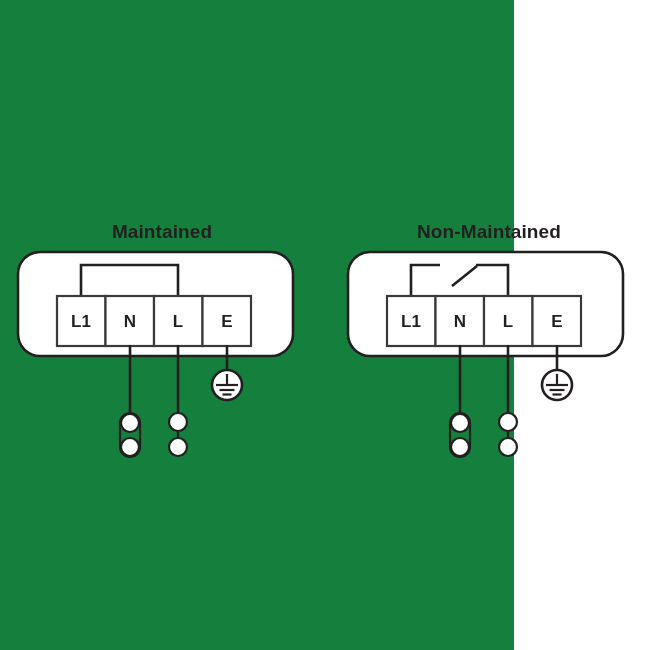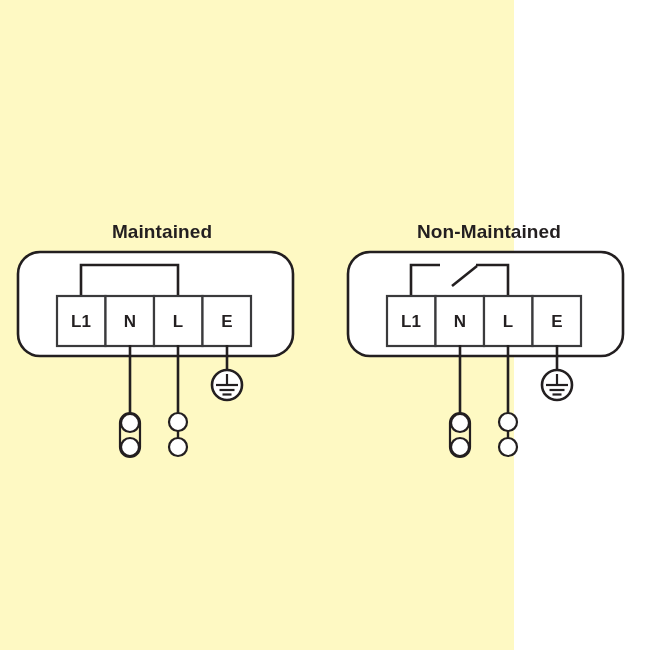--- a/index.html
+++ b/index.html
@@ -10,21 +10,21 @@
   body {
     width: 650px;
     height: 650px;
     font-family: "Liberation Sans", sans-serif;
     overflow: hidden;
   }
   #canvas {
     position: relative;
     width: 514px;
     height: 650px;
-    background: #fef9c3;
+    background: #15803d;
   }
   .diagram-svg {
     position: absolute;
     top: 0;
     left: 0;
     width: 650px;
     height: 650px;
   }
   .title-text {
     font-family: "Liberation Sans", sans-serif;

